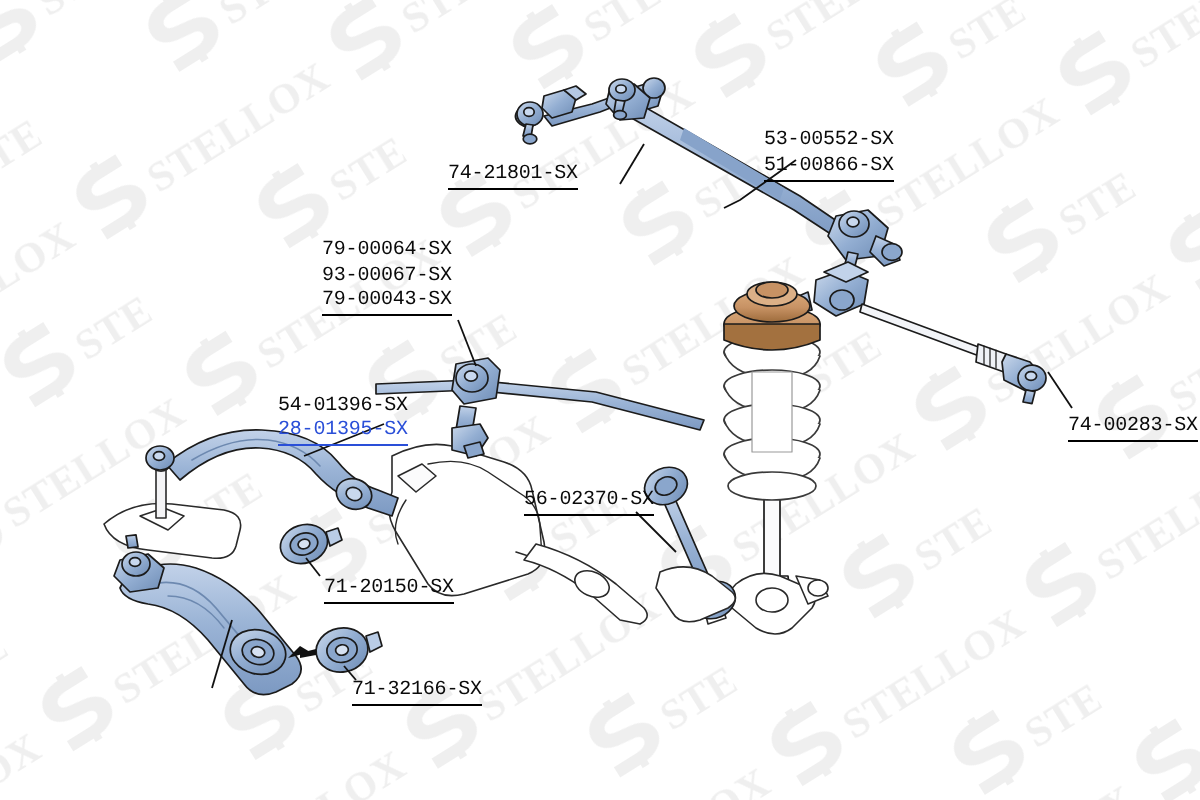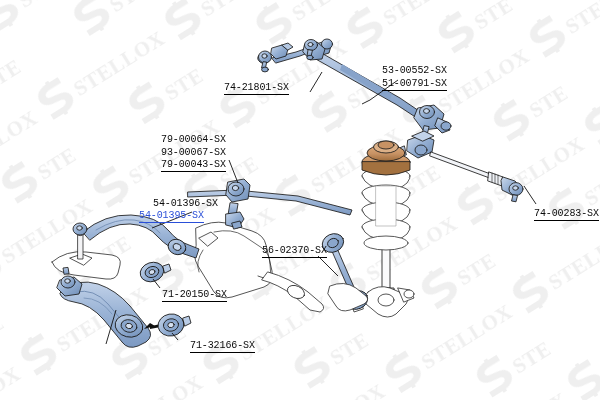--- a/index.html
+++ b/index.html
@@ -271,46 +271,46 @@
       <path d="M178,340 L172,333"></path>
     </g>
   </svg>
 
   <div class="lbl" style="left:224px;top:82px;">
     <span class="ln"><span class="ul">74-21801-SX</span></span>
   </div>
 
   <div class="lbl" style="left:382px;top:65px;">
     <span class="ln"><span>53-00552-SX</span></span>
-    <span class="ln"><span class="ul">51-00791-SX</span></span>
-  </div>
-
-  <div class="lbl" style="left:161px;top:134px;">
+    <span class="ln"><span class="ul">51-00866-SX</span></span>
+  </div>
+
+  <div class="lbl" style="left:161px;top:120px;">
     <span class="ln"><span>79-00064-SX</span></span>
     <span class="ln"><span>93-00067-SX</span></span>
     <span class="ln"><span class="ul">79-00043-SX</span></span>
   </div>
 
-  <div class="lbl" style="left:153px;top:198px;">
+  <div class="lbl" style="left:139px;top:198px;">
     <span class="ln"><span>54-01396-SX</span></span>
   </div>
   <div class="lbl sel" style="left:139px;top:210px;">
-    <span class="ln"><span class="ul">54-01395-SX</span></span>
+    <span class="ln"><span class="ul">28-01395-SX</span></span>
   </div>
 
   <div class="lbl" style="left:534px;top:208px;">
     <span class="ln"><span class="ul">74-00283-SX</span></span>
   </div>
 
   <div class="lbl" style="left:262px;top:245px;">
     <span class="ln"><span class="ul">56-02370-SX</span></span>
   </div>
 
   <div class="lbl" style="left:162px;top:289px;">
     <span class="ln"><span class="ul">71-20150-SX</span></span>
   </div>
 
 
-  <div class="lbl" style="left:190px;top:340px;">
+  <div class="lbl" style="left:176px;top:340px;">
     <span class="ln"><span class="ul">71-32166-SX</span></span>
   </div>
 
 </div>
 
 </body></html>

